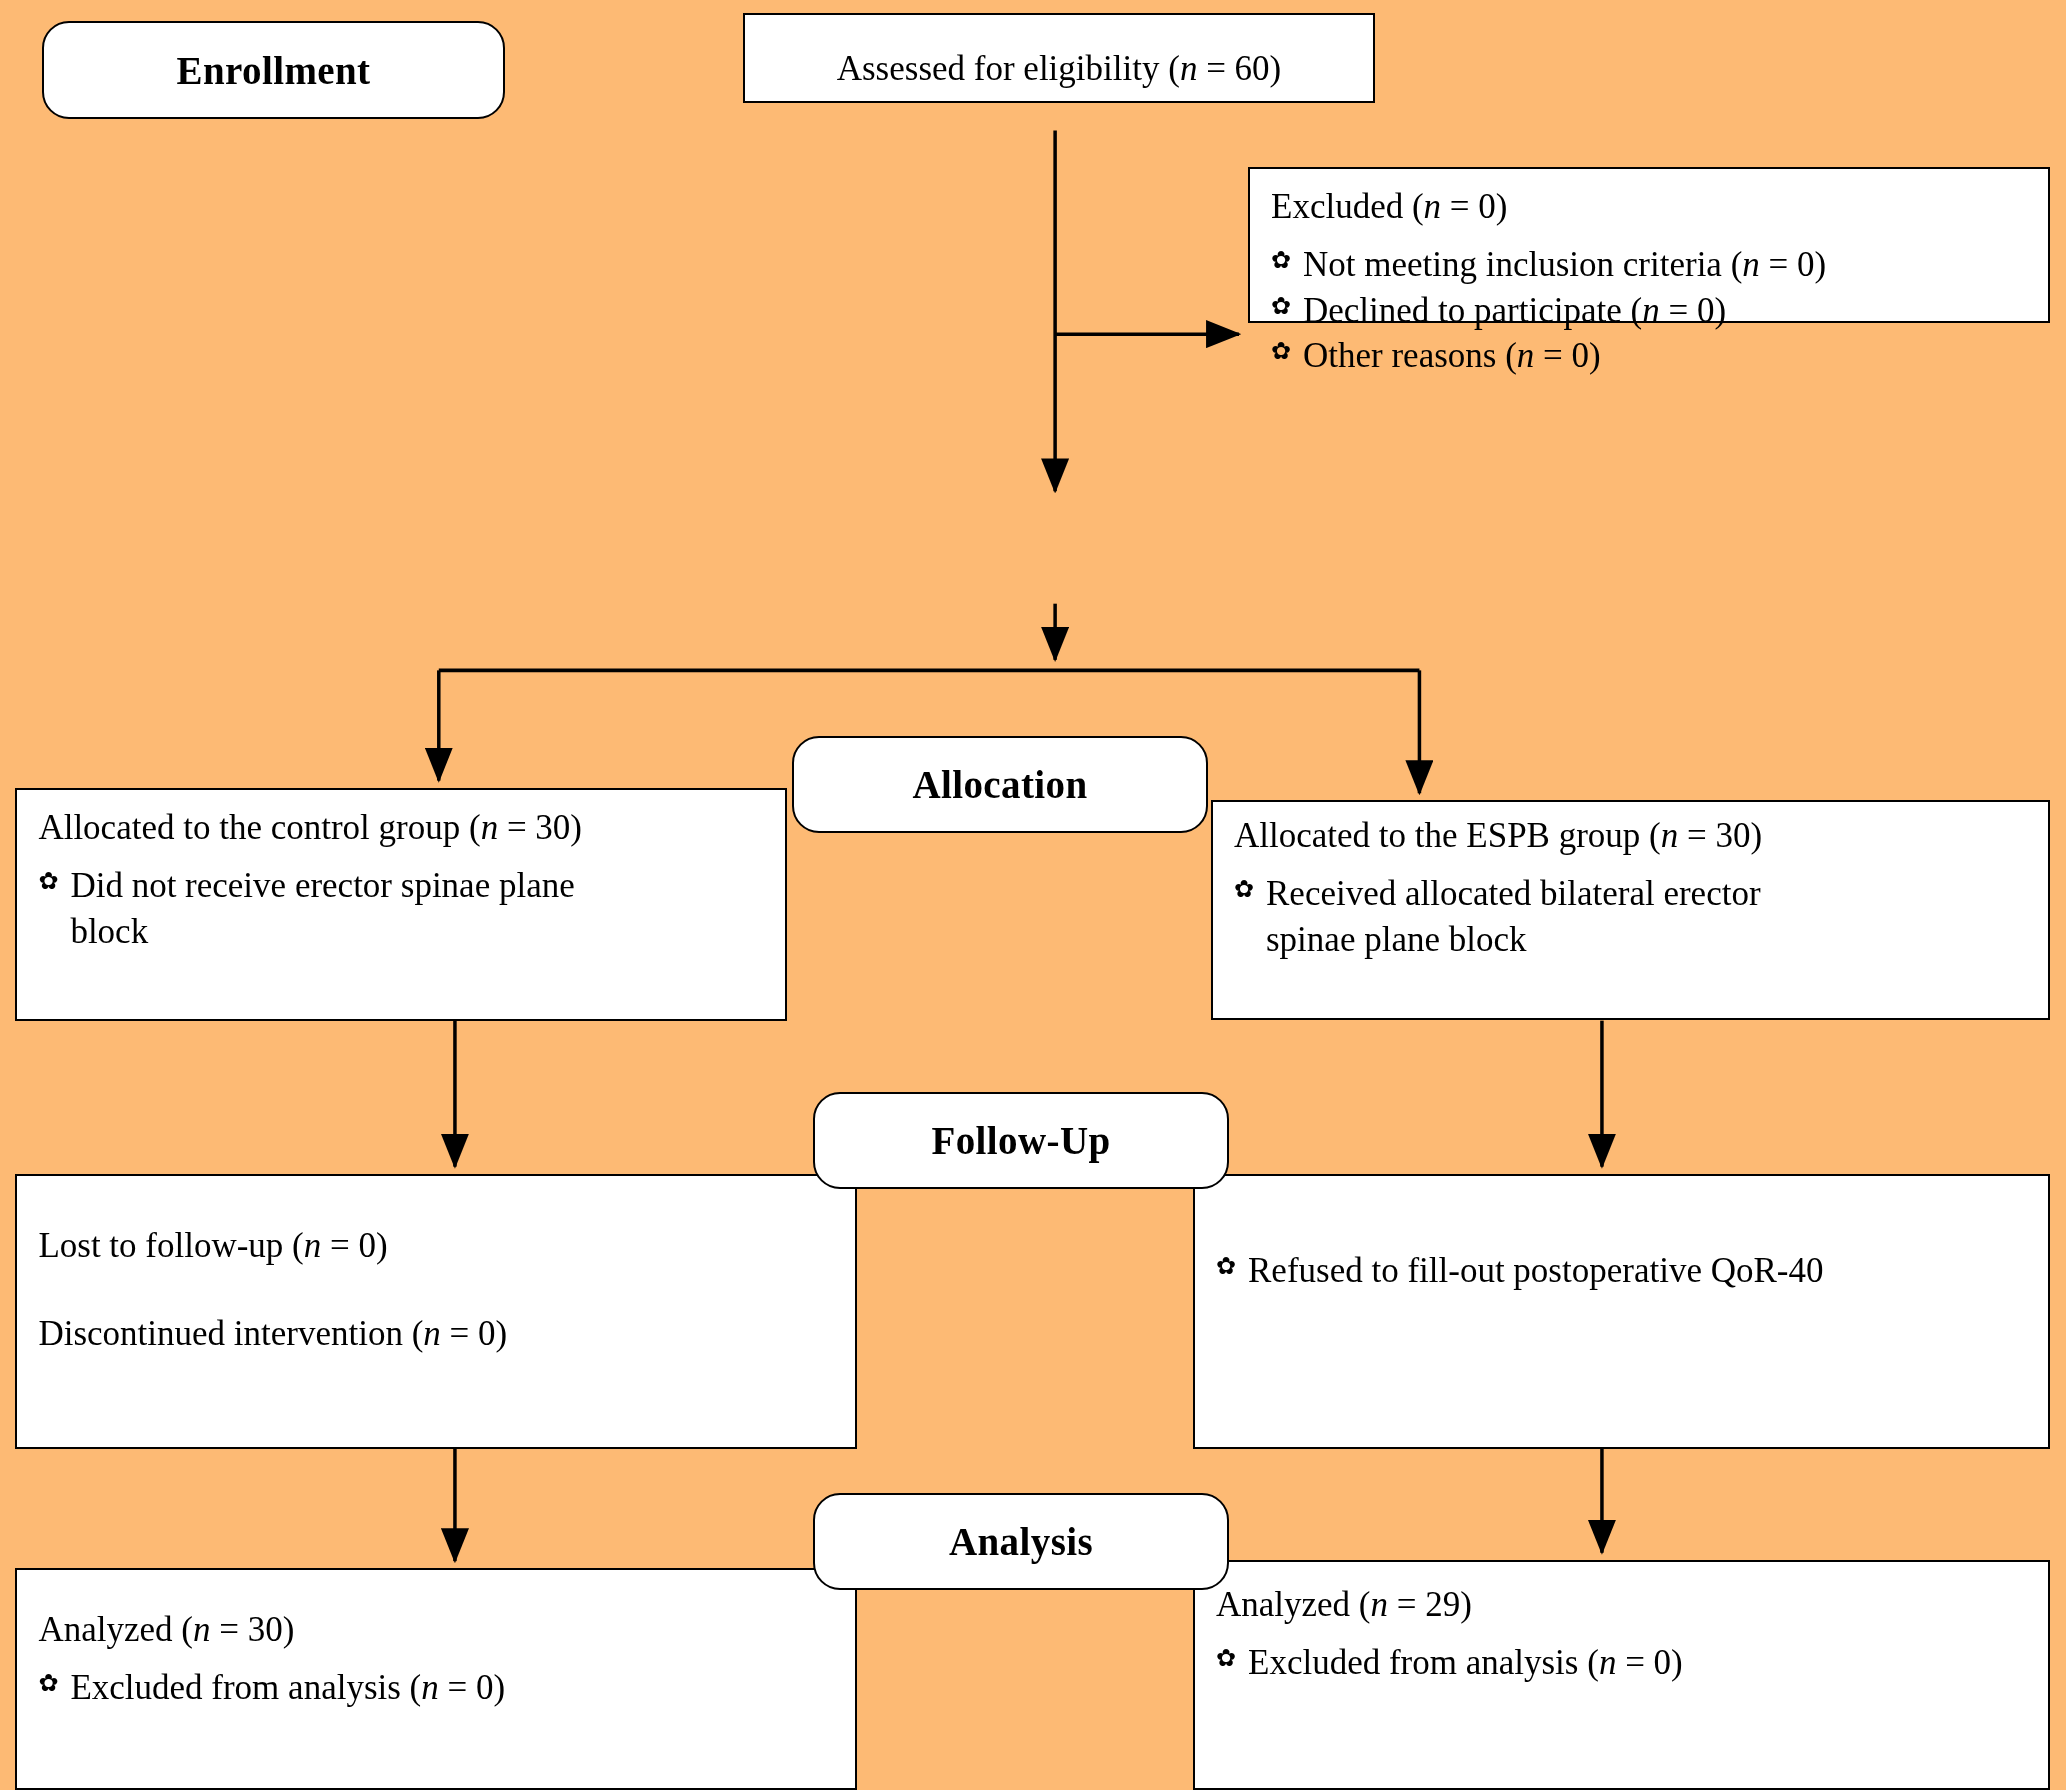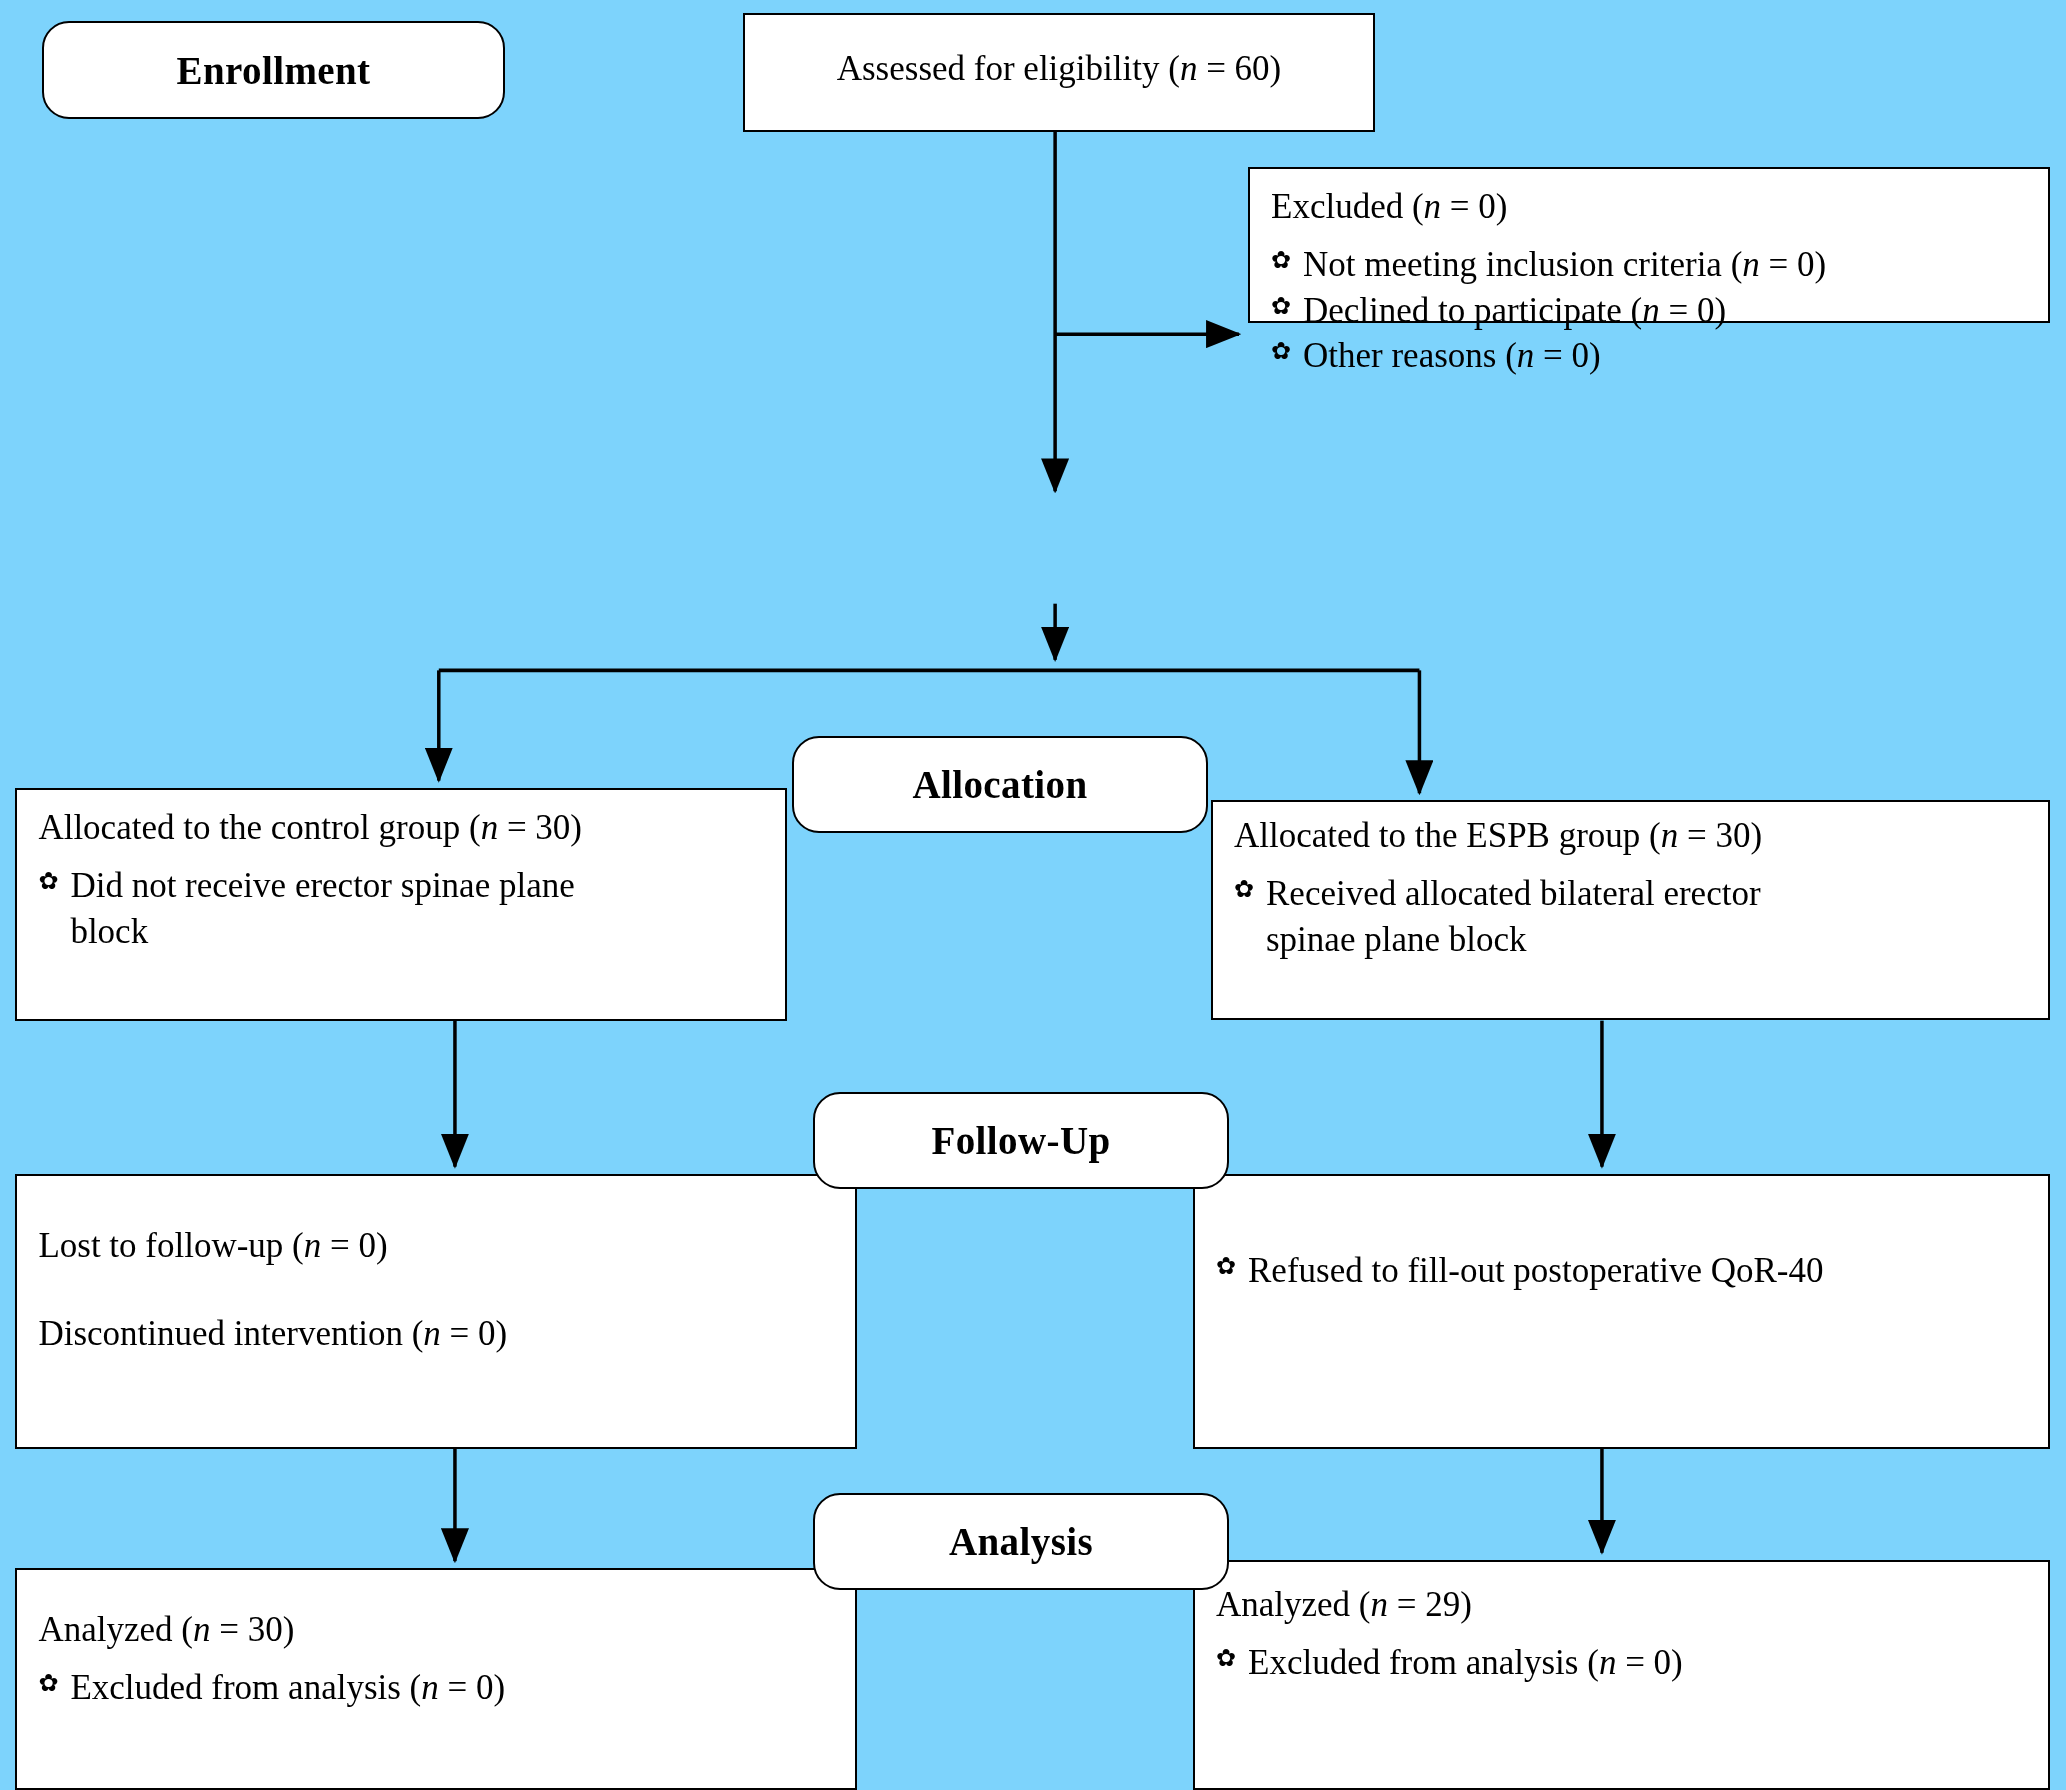--- a/index.html
+++ b/index.html
@@ -7,21 +7,21 @@
     padding: 0;
     background: #ffffff;
   }
   body {
     font-family: "Liberation Serif", "DejaVu Serif", serif;
   }
   #canvas {
     position: relative;
     width: 2066px;
     height: 1790px;
-    background: #7dd3fc;
+    background: #fdba74;
     overflow: hidden;
   }
   .box {
     position: absolute;
     box-sizing: border-box;
     border: 2.8px solid #000000;
     background: #ffffff;
     z-index: 3;
   }
   .stage-label {
@@ -86,21 +86,21 @@
   svg.connectors {
     position: absolute;
     left: 0;
     top: 0;
     width: 2066px;
     height: 1790px;
     z-index: 1;
     pointer-events: none;
   }
   
-  #box-eligibility { left: 743px; top: 12.6px; width: 632px; height: 119px; }
+  #box-eligibility { left: 743px; top: 12.6px; width: 632px; height: 90px; }
   #box-excluded    { left: 1248px; top: 167px; width: 802px; height: 156px; }
   #box-randomized  { left: 820px; top: 500px; width: 498px; height: 104px; }
   #box-alloc-left  { left: 15.4px;   top: 788px; width: 772px; height: 233px; }
   #box-alloc-right { left: 1211px; top: 800px; width: 839px; height: 220px; }
   #box-follow-left { left: 15.4px;   top: 1174px; width: 842px; height: 275px; }
   #box-follow-right{ left: 1193px; top: 1174px; width: 857px; height: 275px; }
   #box-analysis-left  { left: 15.4px;   top: 1568px; width: 842px; height: 222px; }
   #box-analysis-right { left: 1193px; top: 1560px; width: 857px; height: 230px; }
   #label-enrollment { left: 42px;  top: 21px;   width: 463px; height: 98px; }
   #label-allocation { left: 792px; top: 736px; width: 416px; height: 97px; }

